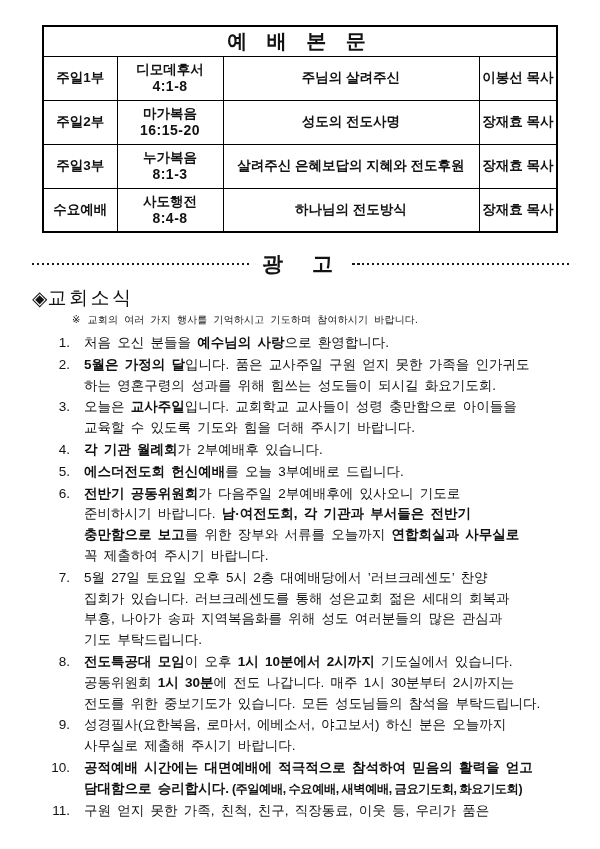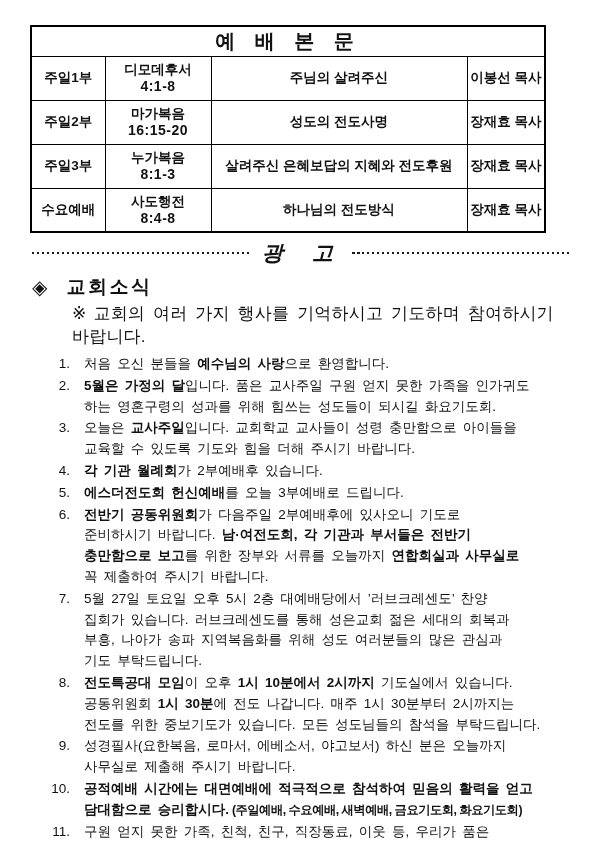--- a/index.html
+++ b/index.html
@@ -7,21 +7,21 @@
   body {
     width:600px; height:849px;
     font-family:"Liberation Sans","DejaVu Sans",sans-serif;
     color:#121212;
     overflow:hidden;
   }
   .page { position:relative; width:600px; height:849px; padding:25px 28px 0 30px; background:#fff; }
 
   
   table.worship {
-    width:516px; 
+    width:516px; margin-left:12px;
     border-collapse:collapse;
     border:2.5px solid #000;
     table-layout:fixed;
     padding-left:20px;
   }
   table.worship th.t-title {
     height:30px; text-align:center; vertical-align:middle;
     font-size:20px; font-weight:bold; letter-spacing:7px;
     border:1.5px solid #000;
   }
@@ -30,29 +30,29 @@
     text-align:center; vertical-align:middle;
     font-weight:bold; font-size:13.5px;
     padding:2px 1px;
   }
   td.c-scripture div { line-height:16px; }
   td.c-scripture .verse { font-size:14px; letter-spacing:0.5px; }
   td.c-sermon { white-space:nowrap; font-size:13.5px; }
   td.c-pastor { font-size:13.5px; }
 
   
-  .divider { display:flex; align-items:center; margin:7px 2px 8px 2px; height:26px;font-style:italic; }
+  .divider { display:flex; align-items:center; margin:18px 2px 8px 2px; height:26px; }
   .divider .line { flex:1; height:2px; background:repeating-linear-gradient(90deg,#1a1a1a 0 2.5px,transparent 2.5px 5px); }
   .divider .label { margin:0 12px; font-size:21px; font-weight:bold; letter-spacing:7px; word-spacing:9px; white-space:pre; }
 
   
   .section-head { display:flex; align-items:center; margin:2px 0 2px 2px; }
   .section-head .diamond { font-size:20px; line-height:22px; }
-  .section-head .s-title { font-size:19px; font-weight:bold; letter-spacing:2.5px; margin-left:19px; }
-  .section-note { margin:2px 0 6px 42px; font-size:17px; letter-spacing:0.2px; word-spacing:3px; }
+  .section-head .s-title { font-size:19px; font-weight:normal; letter-spacing:2.5px; margin-left:0; }
+  .section-note { margin:2px 0 6px 42px; font-size:10px; letter-spacing:0.2px; word-spacing:3px; }
   .section-note .mark { margin-right:7px; }
 
   
   .list { margin:6px 0 0 12px; width:548px; font-size:13.5px; line-height:20.8px; word-spacing:2.5px; }
   .item { display:flex; margin-bottom:1px; }
   .item .num { flex:0 0 42px; text-align:right; padding-right:14px; }
   .item .body { flex:1; }
   .b { font-weight:bold; }
   .c { font-weight:bold; font-size:12.3px; letter-spacing:-0.5px; word-spacing:0; }
 </style>

